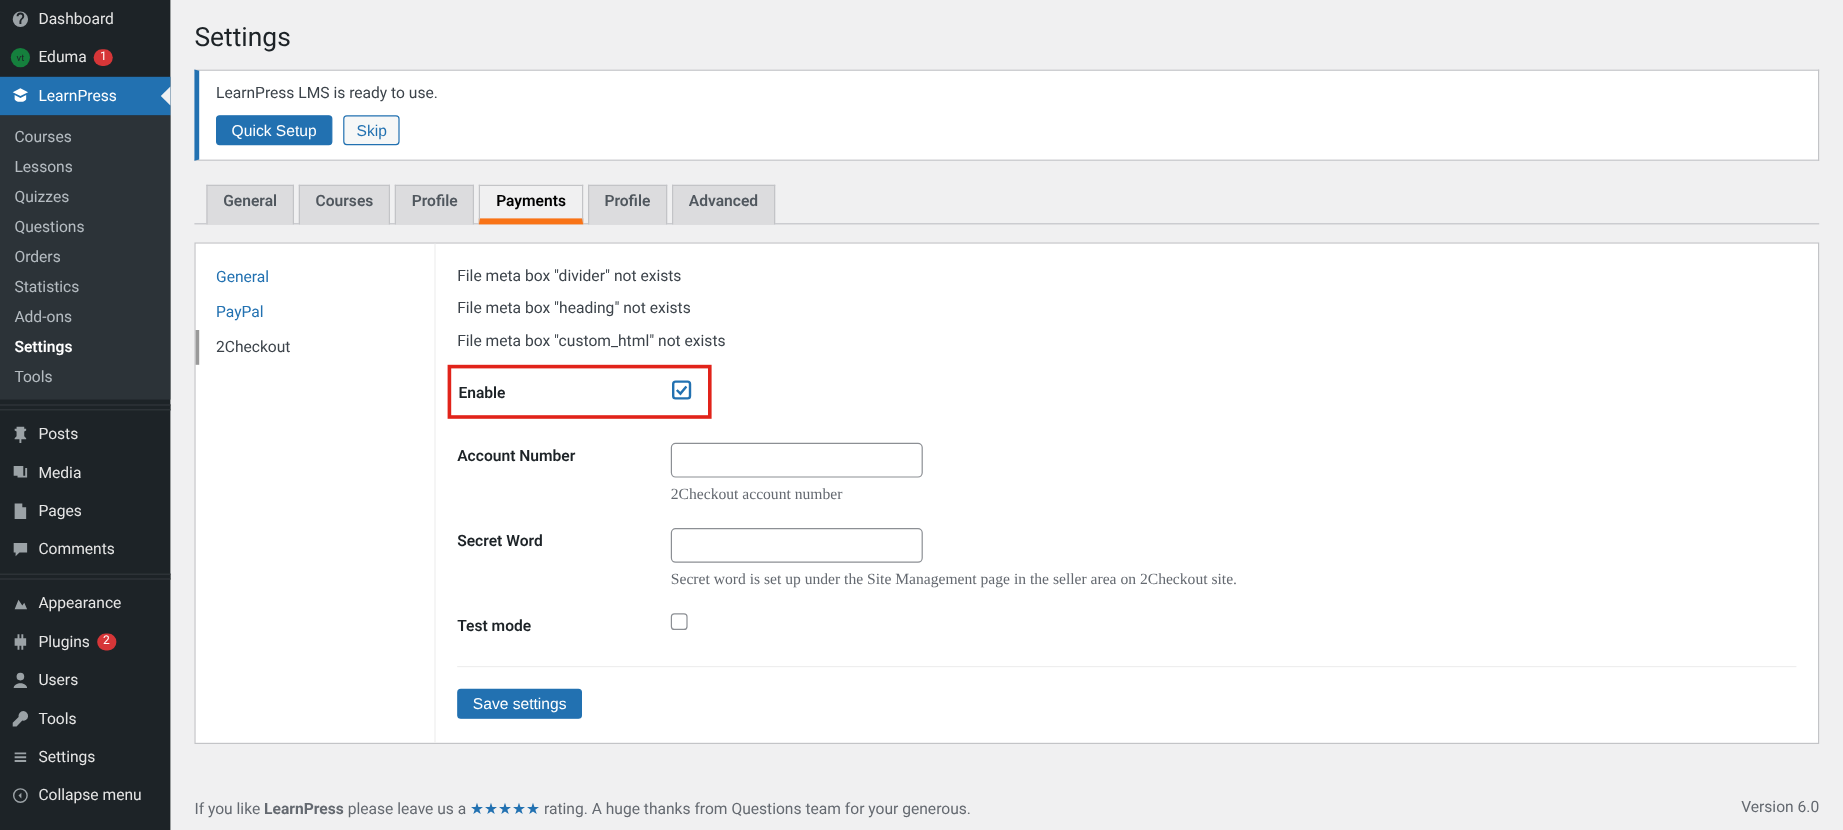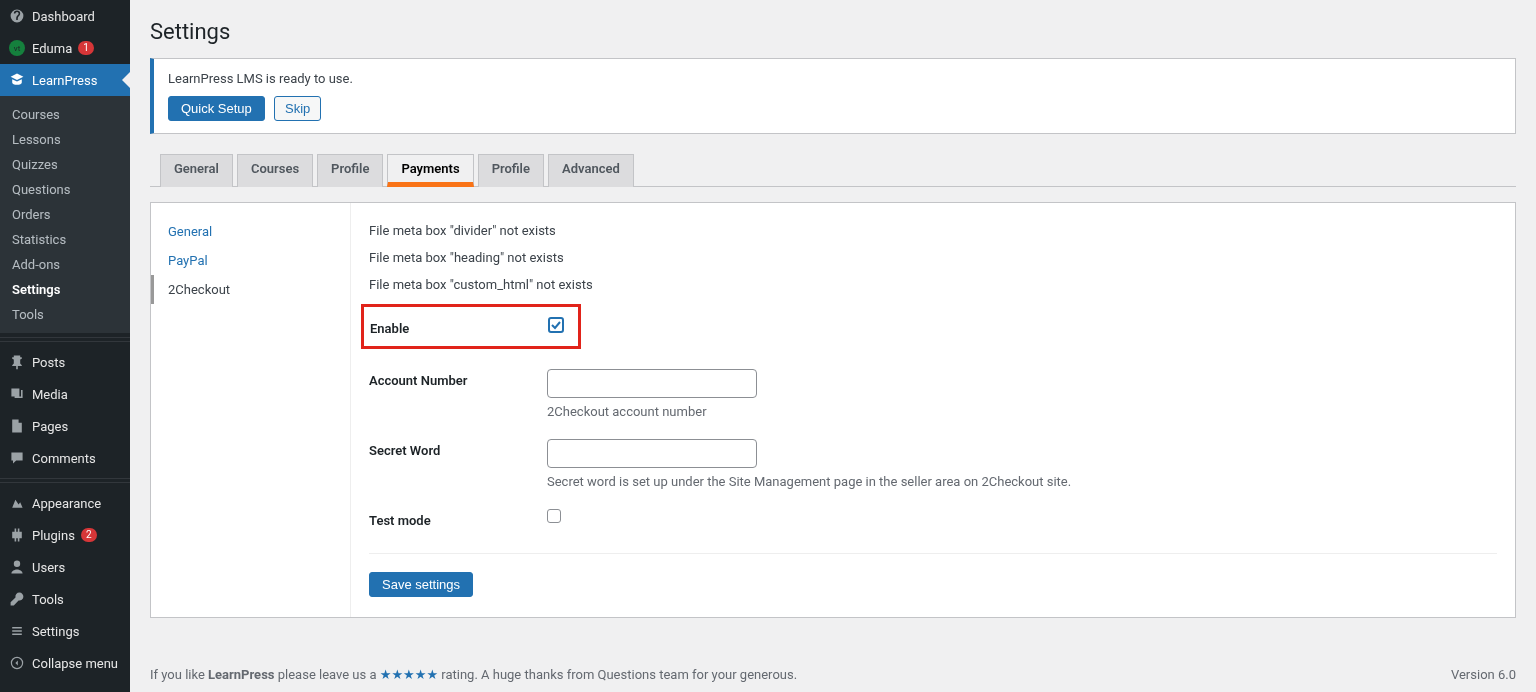--- a/index.html
+++ b/index.html
@@ -9,21 +9,21 @@
   color: #3c434a;
   background: #f0f0f1;
   width: 1536px;
   height: 692px;
   overflow: hidden;
 }
 .wrap { display: flex; height: 100%; }
 
 
 .sidebar {
-  width: 130px;
+  width: 142px;
   background: #1d2327;
   color: #f0f0f1;
   display: flex;
   flex-direction: column;
   font-size: 13px;
   flex-shrink: 0;
 }
 .sidebar-item {
   display: flex;
   align-items: center;
@@ -205,20 +205,21 @@
   padding: 3px 8px;
   border: 1px solid #8c8f94;
   border-radius: 4px;
   font-size: 14px;
   line-height: 1.5;
 }
 .field-desc {
   font-size: 13px;
   color: #646970;
   margin-top: 6px;
+  font-family: Liberation Serif, serif;
 }
 .checkbox-blue {
   width: 16px; height: 16px;
   border: 2px solid #2271b1;
   border-radius: 3px;
   display: inline-flex;
   align-items: center;
   justify-content: center;
   color: #2271b1;
   font-size: 11px;

